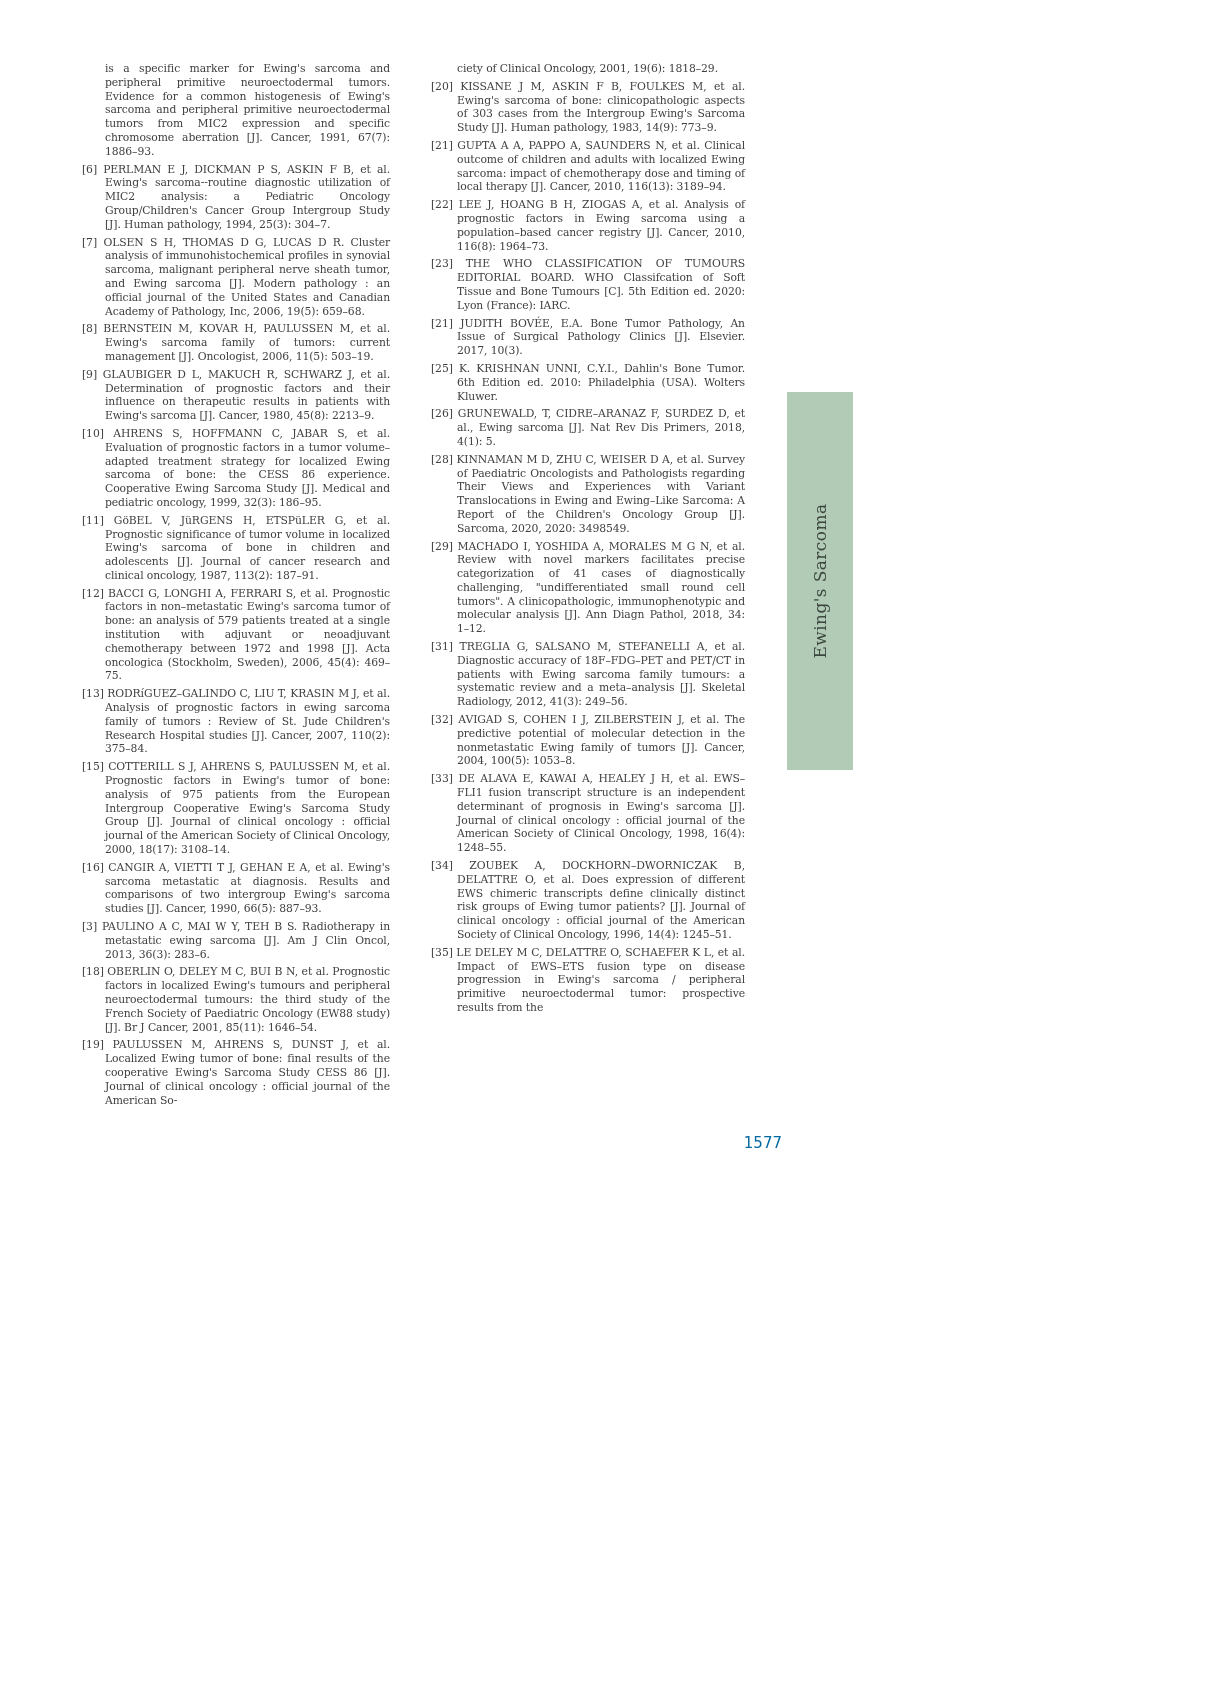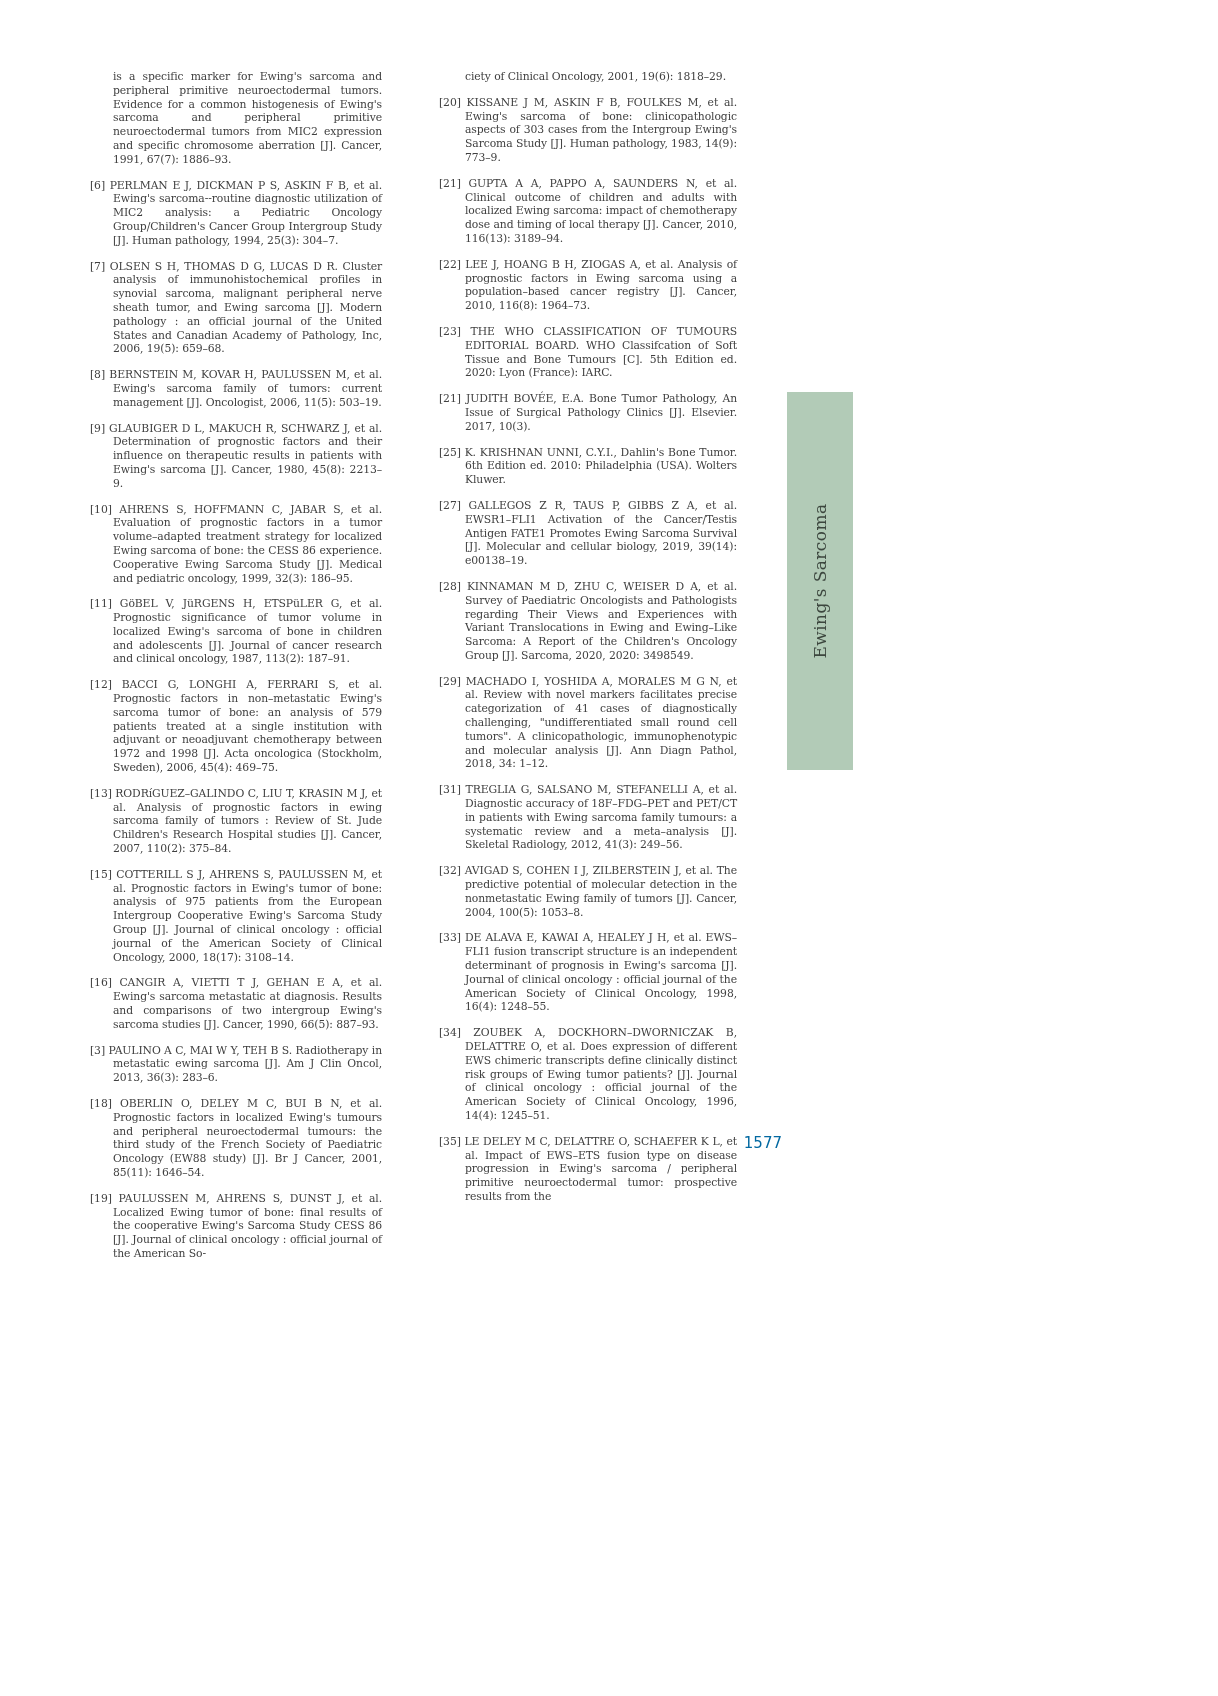--- a/index.html
+++ b/index.html
@@ -14,21 +14,21 @@
   .col{
     position:absolute;
     top:58px;
     font-size:10.8px;
     line-height:13.8px;
     text-align:justify;
     letter-spacing:-0.1px;
   }
   .col-left{left:78px;width:316px;}
   .col-right{left:427px;width:322px;}
-  p{margin:12px;}
+  p{margin:4px;}
   .cont{padding-left:23px;}
   .col-right .cont{padding-left:26px;}
   .ref{padding-left:23px;text-indent:-23px;}
   .col-right .ref{padding-left:26px;text-indent:-26px;}
   .ref-num{white-space:nowrap;}
   .side-tab{
     position:absolute;
     left:787px;top:392px;width:66px;height:378px;
     background:#b2cbb7;
     display:flex;align-items:center;justify-content:center;
@@ -72,21 +72,21 @@
   </div>
 
   <div class="col col-right">
     <p class="cont">ciety of Clinical Oncology, 2001, 19(6): 1818–29.</p>
     <p class="ref"><span class="ref-num">[20]</span> <span>KISSANE J M, ASKIN F B, FOULKES M, et al. Ewing's sarcoma of bone: clinicopathologic aspects of 303 cases from the Intergroup Ewing's Sarcoma Study [J]. Human pathology, 1983, 14(9): 773–9.</span></p>
     <p class="ref"><span class="ref-num">[21]</span> <span>GUPTA A A, PAPPO A, SAUNDERS N, et al. Clinical outcome of children and adults with localized Ewing sarcoma: impact of chemotherapy dose and timing of local therapy [J]. Cancer, 2010, 116(13): 3189–94.</span></p>
     <p class="ref"><span class="ref-num">[22]</span> <span>LEE J, HOANG B H, ZIOGAS A, et al. Analysis of prognostic factors in Ewing sarcoma using a population–based cancer registry [J]. Cancer, 2010, 116(8): 1964–73.</span></p>
     <p class="ref"><span class="ref-num">[23]</span> <span>THE WHO CLASSIFICATION OF TUMOURS EDITORIAL BOARD. WHO Classifcation of Soft Tissue and Bone Tumours [C]. 5th Edition ed. 2020: Lyon (France): IARC.</span></p>
     <p class="ref"><span class="ref-num">[21]</span> <span>JUDITH BOVÉE, E.A. Bone Tumor Pathology, An Issue of Surgical Pathology Clinics [J]. Elsevier. 2017, 10(3).</span></p>
     <p class="ref"><span class="ref-num">[25]</span> <span>K. KRISHNAN UNNI, C.Y.I., Dahlin's Bone Tumor. 6th Edition ed. 2010: Philadelphia (USA). Wolters Kluwer.</span></p>
-    <p class="ref"><span class="ref-num">[27]</span> <span>GALLEGOS Z R, TAUS P, GIBBS Z A, et al. EWSR1–FLI1 Activation of the Cancer/Testis Antigen FATE1 Promotes Ewing Sarcoma Survival [J]. Molecular and cellular biology, 2019, 39(14): e00138–19.</span></p>
+    <p class="ref"><span class="ref-num">[26]</span> <span>GRUNEWALD, T, CIDRE–ARANAZ F, SURDEZ D, et al., Ewing sarcoma [J]. Nat Rev Dis Primers, 2018, 4(1): 5.</span></p>
     <p class="ref"><span class="ref-num">[28]</span> <span>KINNAMAN M D, ZHU C, WEISER D A, et al. Survey of Paediatric Oncologists and Pathologists regarding Their Views and Experiences with Variant Translocations in Ewing and Ewing–Like Sarcoma: A Report of the Children's Oncology Group [J]. Sarcoma, 2020, 2020: 3498549.</span></p>
     <p class="ref"><span class="ref-num">[29]</span> <span>MACHADO I, YOSHIDA A, MORALES M G N, et al. Review with novel markers facilitates precise categorization of 41 cases of diagnostically challenging, "undifferentiated small round cell tumors". A clinicopathologic, immunophenotypic and molecular analysis [J]. Ann Diagn Pathol, 2018, 34: 1–12.</span></p>
     <p class="ref"><span class="ref-num">[31]</span> <span>TREGLIA G, SALSANO M, STEFANELLI A, et al. Diagnostic accuracy of 18F–FDG–PET and PET/CT in patients with Ewing sarcoma family tumours: a systematic review and a meta–analysis [J]. Skeletal Radiology, 2012, 41(3): 249–56.</span></p>
     <p class="ref"><span class="ref-num">[32]</span> <span>AVIGAD S, COHEN I J, ZILBERSTEIN J, et al. The predictive potential of molecular detection in the nonmetastatic Ewing family of tumors [J]. Cancer, 2004, 100(5): 1053–8.</span></p>
     <p class="ref"><span class="ref-num">[33]</span> <span>DE ALAVA E, KAWAI A, HEALEY J H, et al. EWS–FLI1 fusion transcript structure is an independent determinant of prognosis in Ewing's sarcoma [J]. Journal of clinical oncology : official journal of the American Society of Clinical Oncology, 1998, 16(4): 1248–55.</span></p>
     <p class="ref"><span class="ref-num">[34]</span> <span>ZOUBEK A, DOCKHORN–DWORNICZAK B, DELATTRE O, et al. Does expression of different EWS chimeric transcripts define clinically distinct risk groups of Ewing tumor patients? [J]. Journal of clinical oncology : official journal of the American Society of Clinical Oncology, 1996, 14(4): 1245–51.</span></p>
     <p class="ref"><span class="ref-num">[35]</span> <span>LE DELEY M C, DELATTRE O, SCHAEFER K L, et al. Impact of EWS–ETS fusion type on disease progression in Ewing's sarcoma / peripheral primitive neuroectodermal tumor: prospective results from the</span></p>
   </div>
 
   <div class="side-tab">

